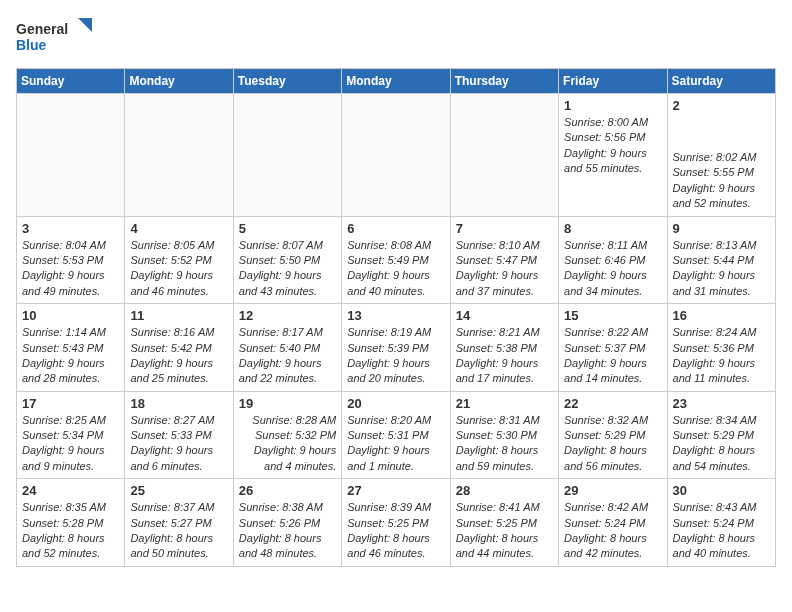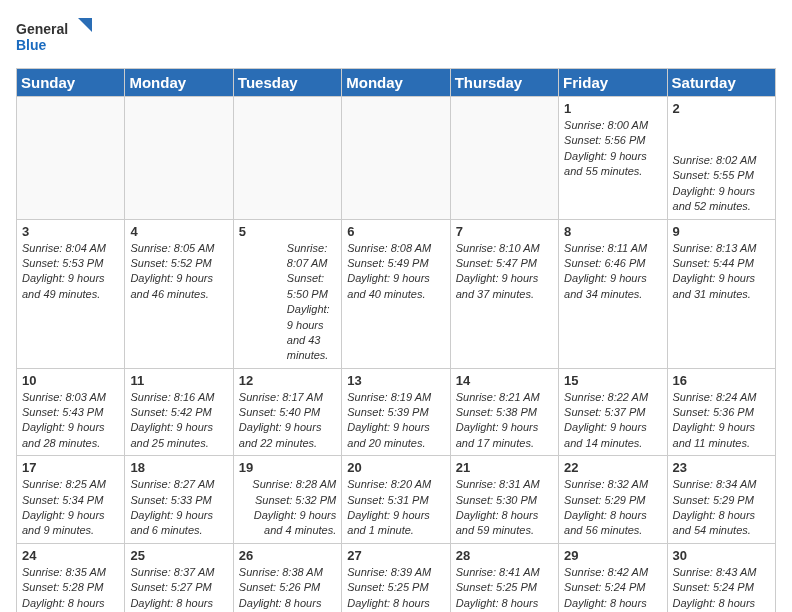--- a/index.html
+++ b/index.html
@@ -34,21 +34,21 @@
       color: #555;
     }
     table {
       width: 100%;
       border-collapse: collapse;
       table-layout: fixed;
     }
     th {
       background: #2a6db5;
       color: #fff;
-      font-size: 15px;
+      font-size: 12px;
       font-weight: bold;
       padding: 5px 4px;
       text-align: left;
       border: 1px solid #ccc;
     }
     td {
       vertical-align: top;
       border: 1px solid #ccc;
       padding: 4px 5px;
       font-size: 10px;
@@ -130,21 +130,21 @@
 Daylight: 9 hours and 49 minutes.</div>
         </td>
         <td>
           <span class="day-num">4</span>
           <div class="day-info" style="white-space: pre-line;">Sunrise: 8:05 AM
 Sunset: 5:52 PM
 Daylight: 9 hours and 46 minutes.</div>
         </td>
         <td>
           <span class="day-num">5</span>
-          <div class="day-info" style="white-space: pre-line; margin-left: 48px;">Sunrise: 8:07 AM
+          <div class="day-info" style="white-space: pre-line;">Sunrise: 8:07 AM
 Sunset: 5:50 PM
 Daylight: 9 hours and 43 minutes.</div>
         </td>
         <td>
           <span class="day-num">6</span>
           <div class="day-info" style="white-space: pre-line;">Sunrise: 8:08 AM
 Sunset: 5:49 PM
 Daylight: 9 hours and 40 minutes.</div>
         </td>
         <td>
@@ -162,21 +162,21 @@
         <td>
           <span class="day-num">9</span>
           <div class="day-info" style="white-space: pre-line;">Sunrise: 8:13 AM
 Sunset: 5:44 PM
 Daylight: 9 hours and 31 minutes.</div>
         </td>
       </tr>
       <tr>
         <td>
           <span class="day-num">10</span>
-          <div class="day-info" style="white-space: pre-line;">Sunrise: 8:03 AM
+          <div class="day-info" style="white-space: pre-line;">Sunrise: 1:14 AM
 Sunset: 5:43 PM
 Daylight: 9 hours and 28 minutes.</div>
         </td>
         <td>
           <span class="day-num">11</span>
           <div class="day-info" style="white-space: pre-line;">Sunrise: 8:16 AM
 Sunset: 5:42 PM
 Daylight: 9 hours and 25 minutes.</div>
         </td>
         <td>

